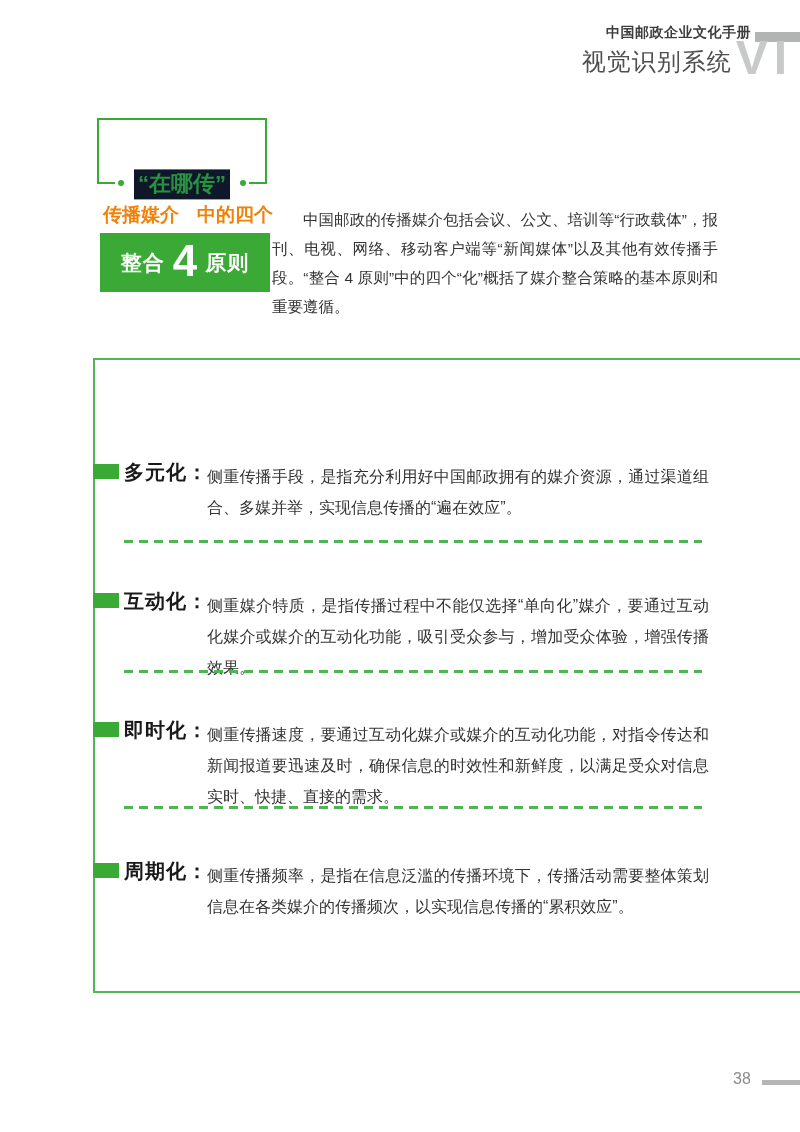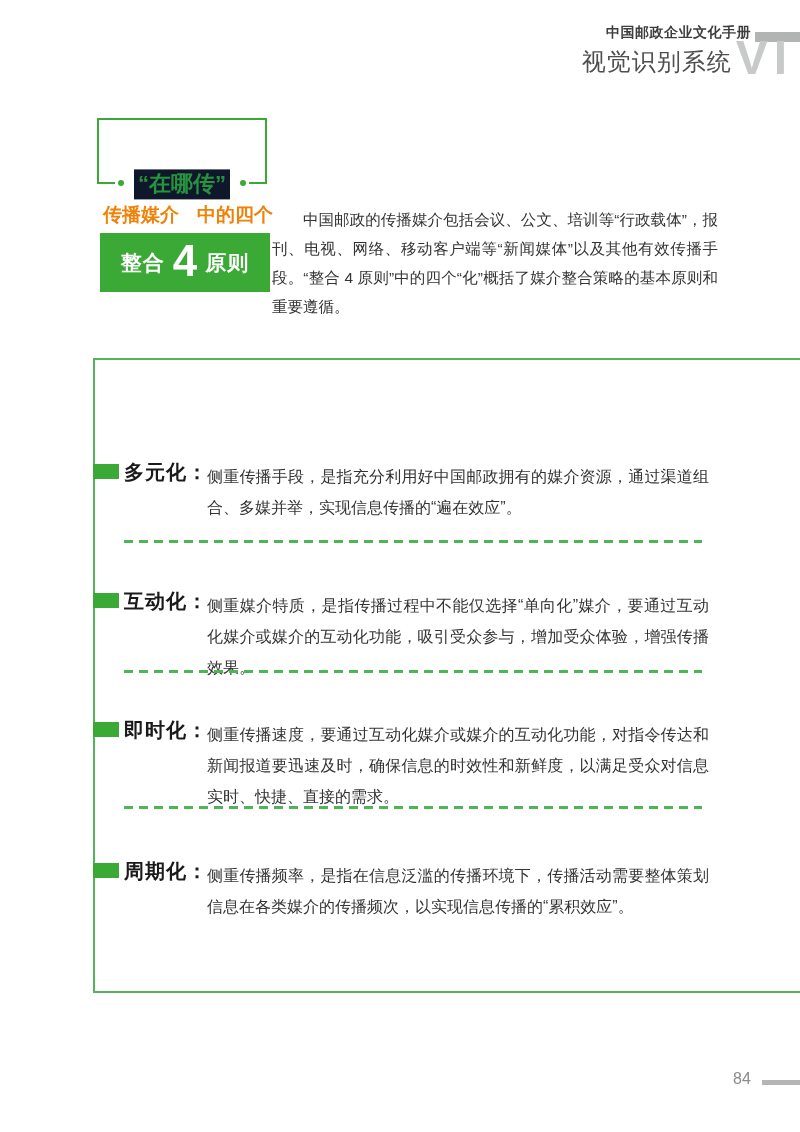--- a/index.html
+++ b/index.html
@@ -196,16 +196,16 @@
     <div class="dashed-divider d2"></div>
 
     <div class="principle-item p3">
       <span class="principle-marker"></span>
       <span class="principle-label">周期化：</span>
       <div class="principle-desc">侧重传播频率，是指在信息泛滥的传播环境下，传播活动需要整体策划信息在各类媒介的传播频次，以实现信息传播的“累积效应”。</div>
     </div>
 
   </div>
 
-  <div class="footer-page-number">84</div>
+  <div class="footer-page-number">38</div>
   <div class="footer-bar"></div>
 
 </div>
 
 </body></html>

